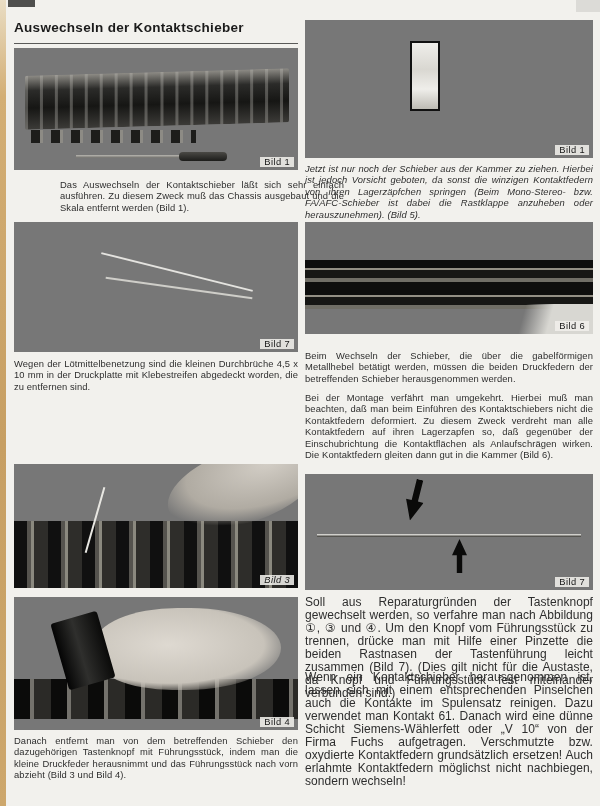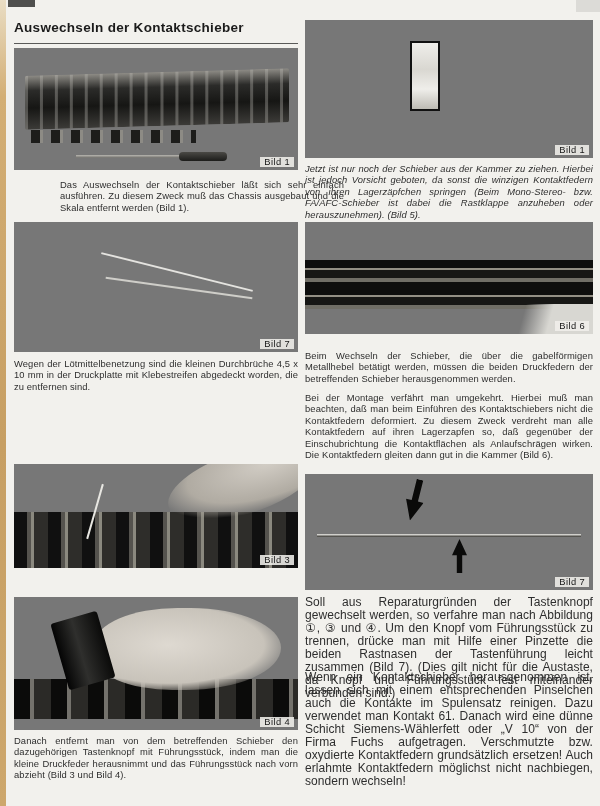--- a/index.html
+++ b/index.html
@@ -120,21 +120,21 @@
   <p class="txt abs col-l" style="top:179px;margin-left:46px;">Das Auswechseln der Kontaktschieber läßt sich sehr einfach ausführen. Zu diesem Zweck muß das Chassis ausgebaut und die Skala entfernt werden (Bild 1).</p>
 
   <figure class="ph ph2 abs col-l" style="top:222px; height:130px;">
     <div class="tw1"></div>
     <div class="tw2"></div>
     <figcaption class="cap">Bild 7</figcaption>
   </figure>
 
   <p class="txt abs col-l" style="top:358px;">Wegen der Lötmittelbenetzung sind die kleinen Durchbrüche 4,5 x 10 mm in der Druckplatte mit Klebestreifen abgedeckt worden, die zu entfernen sind.</p>
 
-  <figure class="ph ph3 abs col-l" style="top:464px; height:104px;">
+  <figure class="ph ph3 abs col-l" style="top:464px; height:124px;font-style:italic;">
     <div class="cyls"></div>
     <div class="hand3"></div>
     <div class="tw3"></div>
     <figcaption class="cap">Bild 3</figcaption>
   </figure>
 
   <figure class="ph ph4 abs col-l" style="top:597px; height:133px;">
     <div class="cyls4"></div>
     <div class="hand4"></div>
     <div class="knob4"></div>

